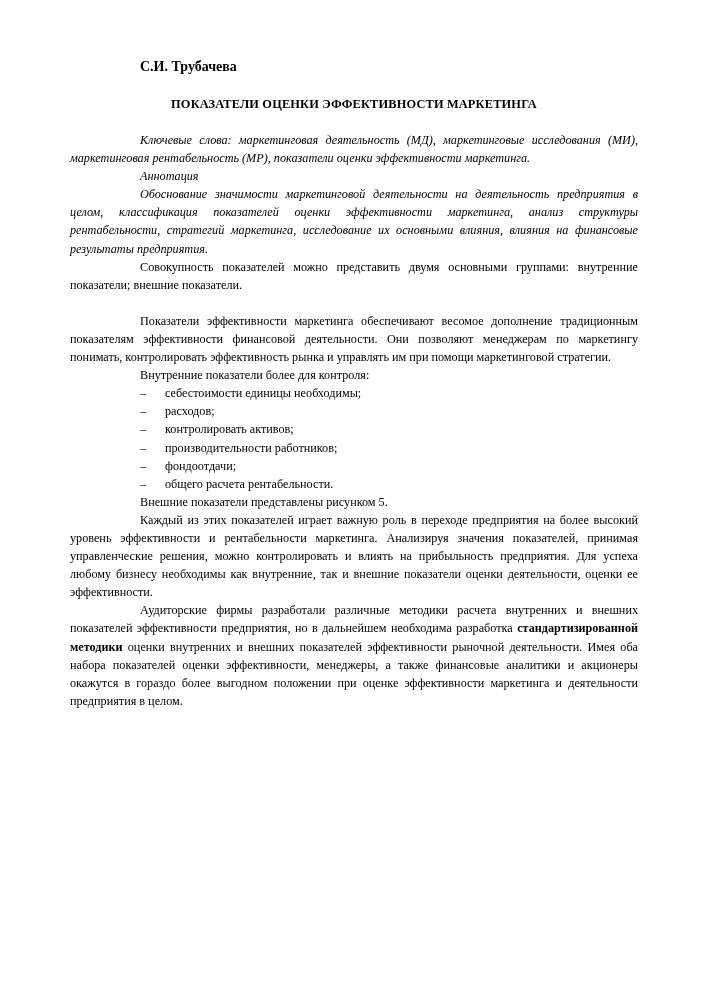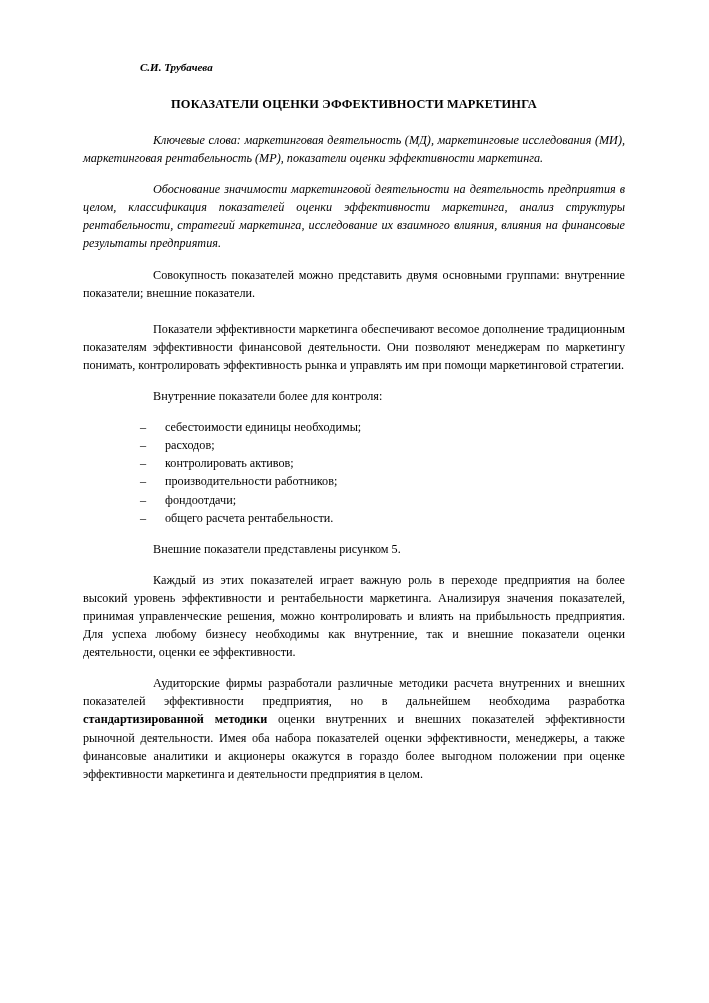--- a/index.html
+++ b/index.html
@@ -21,41 +21,40 @@
     background: #ffffff;
     box-sizing: border-box;
   }
   .content {
     position: absolute;
     left: 70px;
     top: 58px;
     width: 568px;
   }
   .author {
-    font-size: 11px;
+    font-size: 14px;
     font-weight: bold;
-    font-style: italic;
     line-height: 18px;
     margin: 0 0 0 70px;
     white-space: pre;
   }
   .doc-title {
     font-size: 12.4px;
     font-weight: bold;
     line-height: 18px;
     text-align: center;
     margin: 19px 0 0 0;
     letter-spacing: 0.15px;
   }
   p.para {
     font-size: 12.2px;
     line-height: 18.1px;
     text-align: justify;
     text-justify: inter-word;
-    margin: 13px;
+    margin: 0;
     text-indent: 70px;
     hyphens: none;
   }
   p.italic {
     font-style: italic;
   }
   p.gap-lg {
     margin-top: 18px;
   }
   .anno-head {
@@ -90,22 +89,23 @@
 
 <div class="page">
   <div class="content">
 
     <div class="author">С.И. Трубачева</div>
 
     <div class="doc-title">ПОКАЗАТЕЛИ ОЦЕНКИ ЭФФЕКТИВНОСТИ МАРКЕТИНГА</div>
 
     <p class="para italic gap-lg">Ключевые слова: маркетинговая деятельность (МД), маркетинговые исследования (МИ), маркетинговая рентабельность (МР), показатели оценки эффективности маркетинга.</p>
 
+    <div class="anno-head gap-md">Аннотация</div>
 
-    <p class="para italic">Обоснование значимости маркетинговой деятельности на деятельность предприятия в целом, классификация показателей оценки эффективности маркетинга, анализ структуры рентабельности, стратегий маркетинга, исследование их взаимного влияния, влияния на финансовые результаты предприятия.</p>
+    <p class="para italic">Обоснование значимости маркетинговой деятельности на деятельность предприятия в целом, классификация показателей оценки эффективности маркетинга, анализ структуры рентабельности, стратегий маркетинга, исследование их основными влияния, влияния на финансовые результаты предприятия.</p>
 
     <p class="para">Совокупность показателей можно представить двумя основными группами: внутренние показатели; внешние показатели.</p>
 
     <p class="para gap-lg">Показатели эффективности маркетинга обеспечивают весомое дополнение традиционным показателям эффективности финансовой деятельности. Они позволяют менеджерам по маркетингу понимать, контролировать эффективность рынка и управлять им при помощи маркетинговой стратегии.</p>
 
     <p class="para">Внутренние показатели более для контроля:</p>
 
     <ul class="dash-list">
       <li>
         <span class="dash">–</span>

